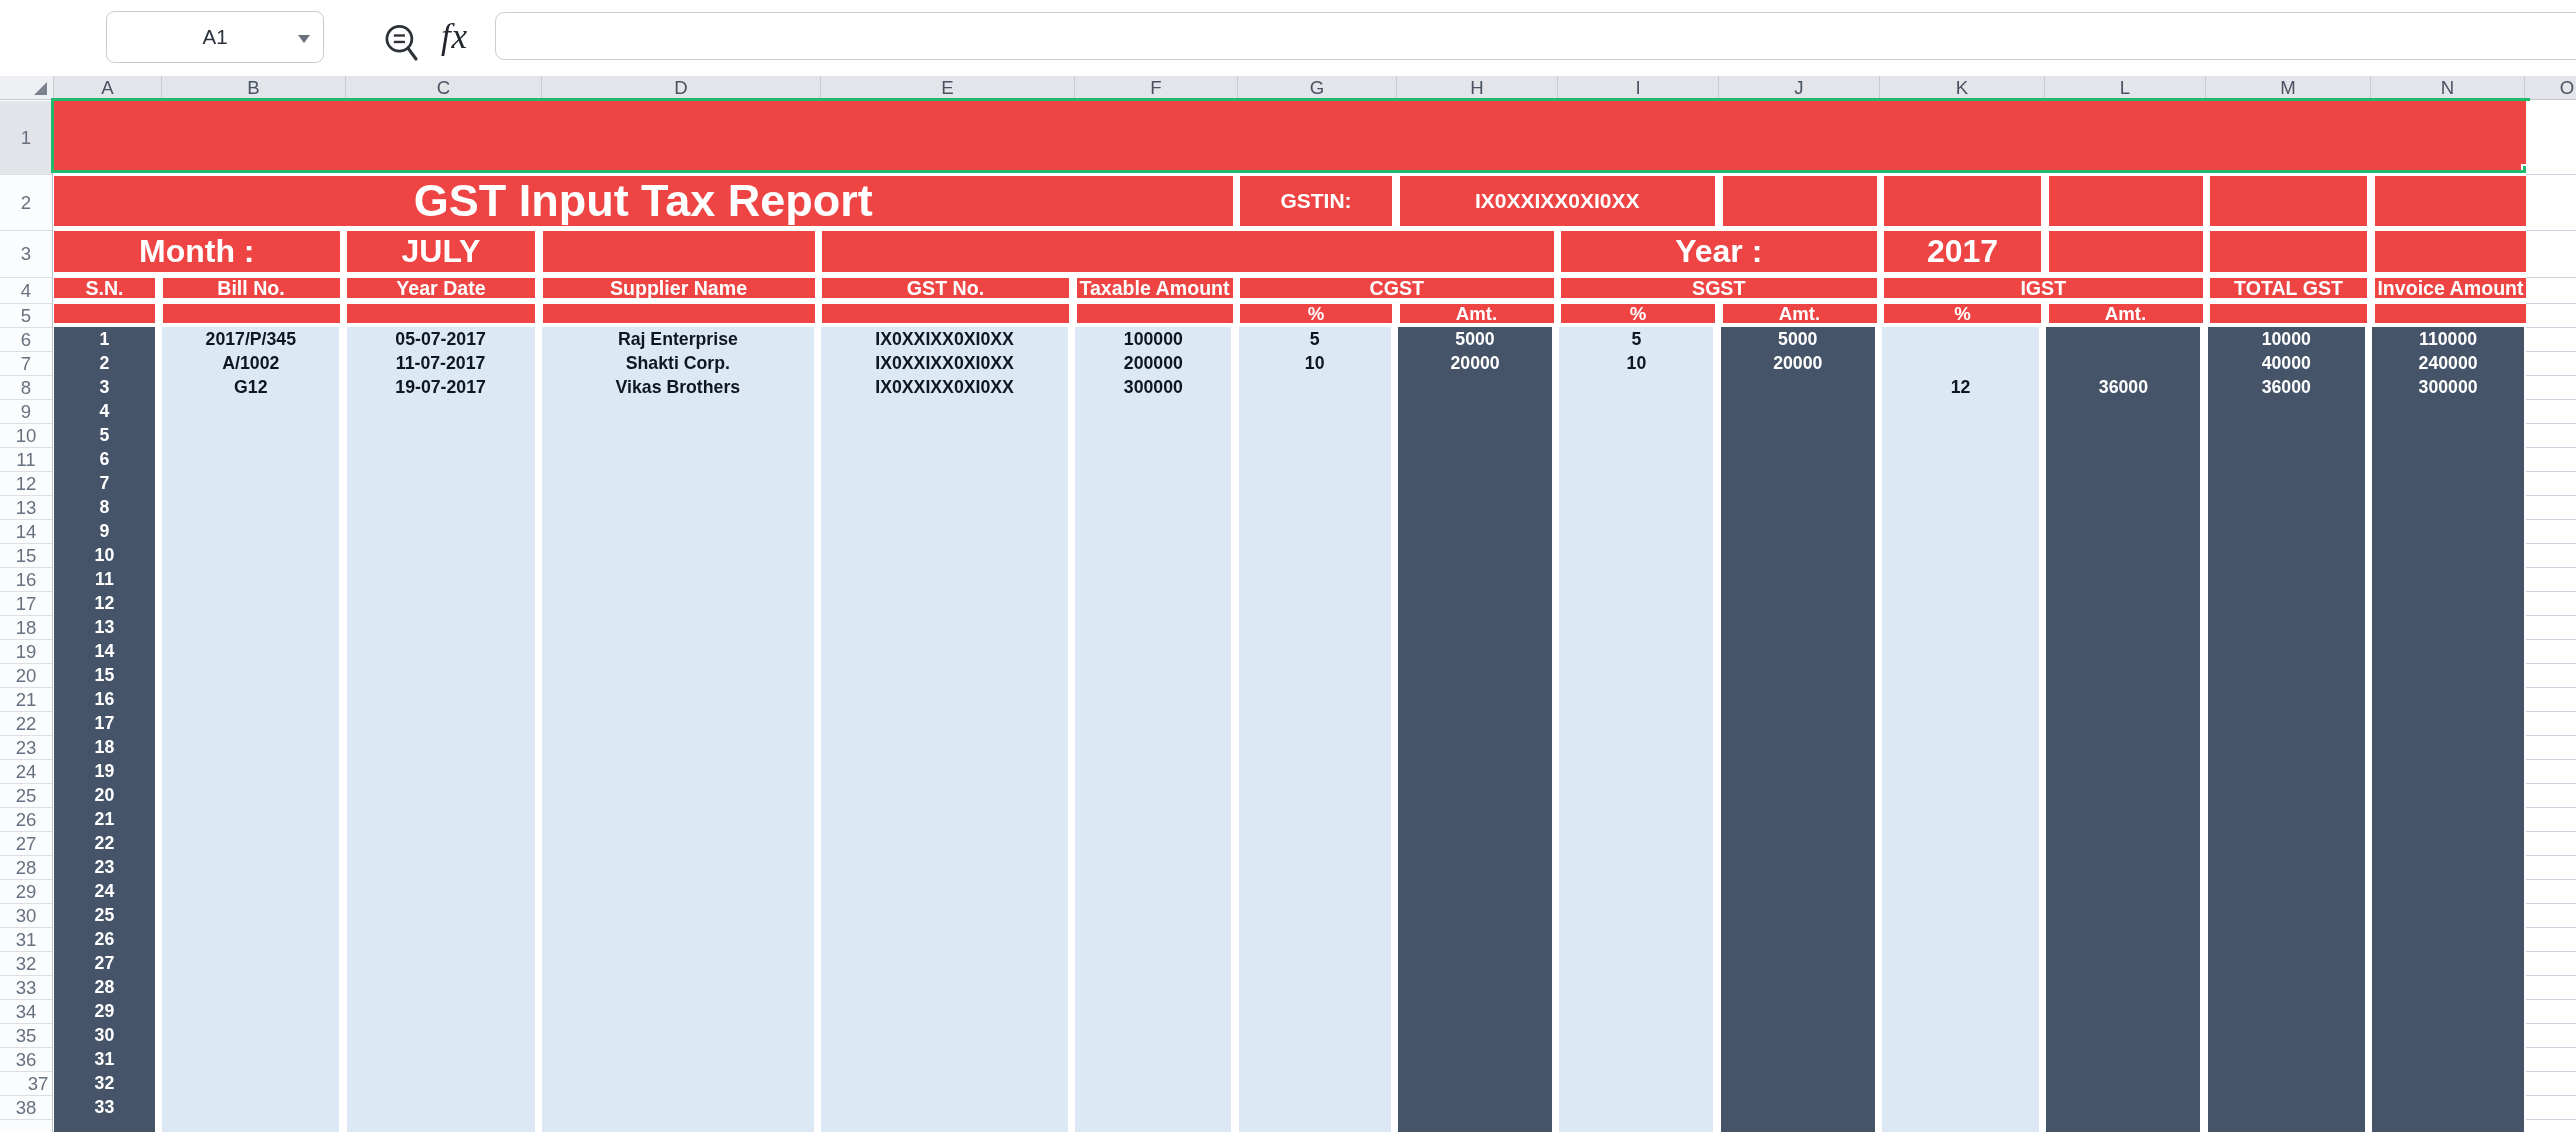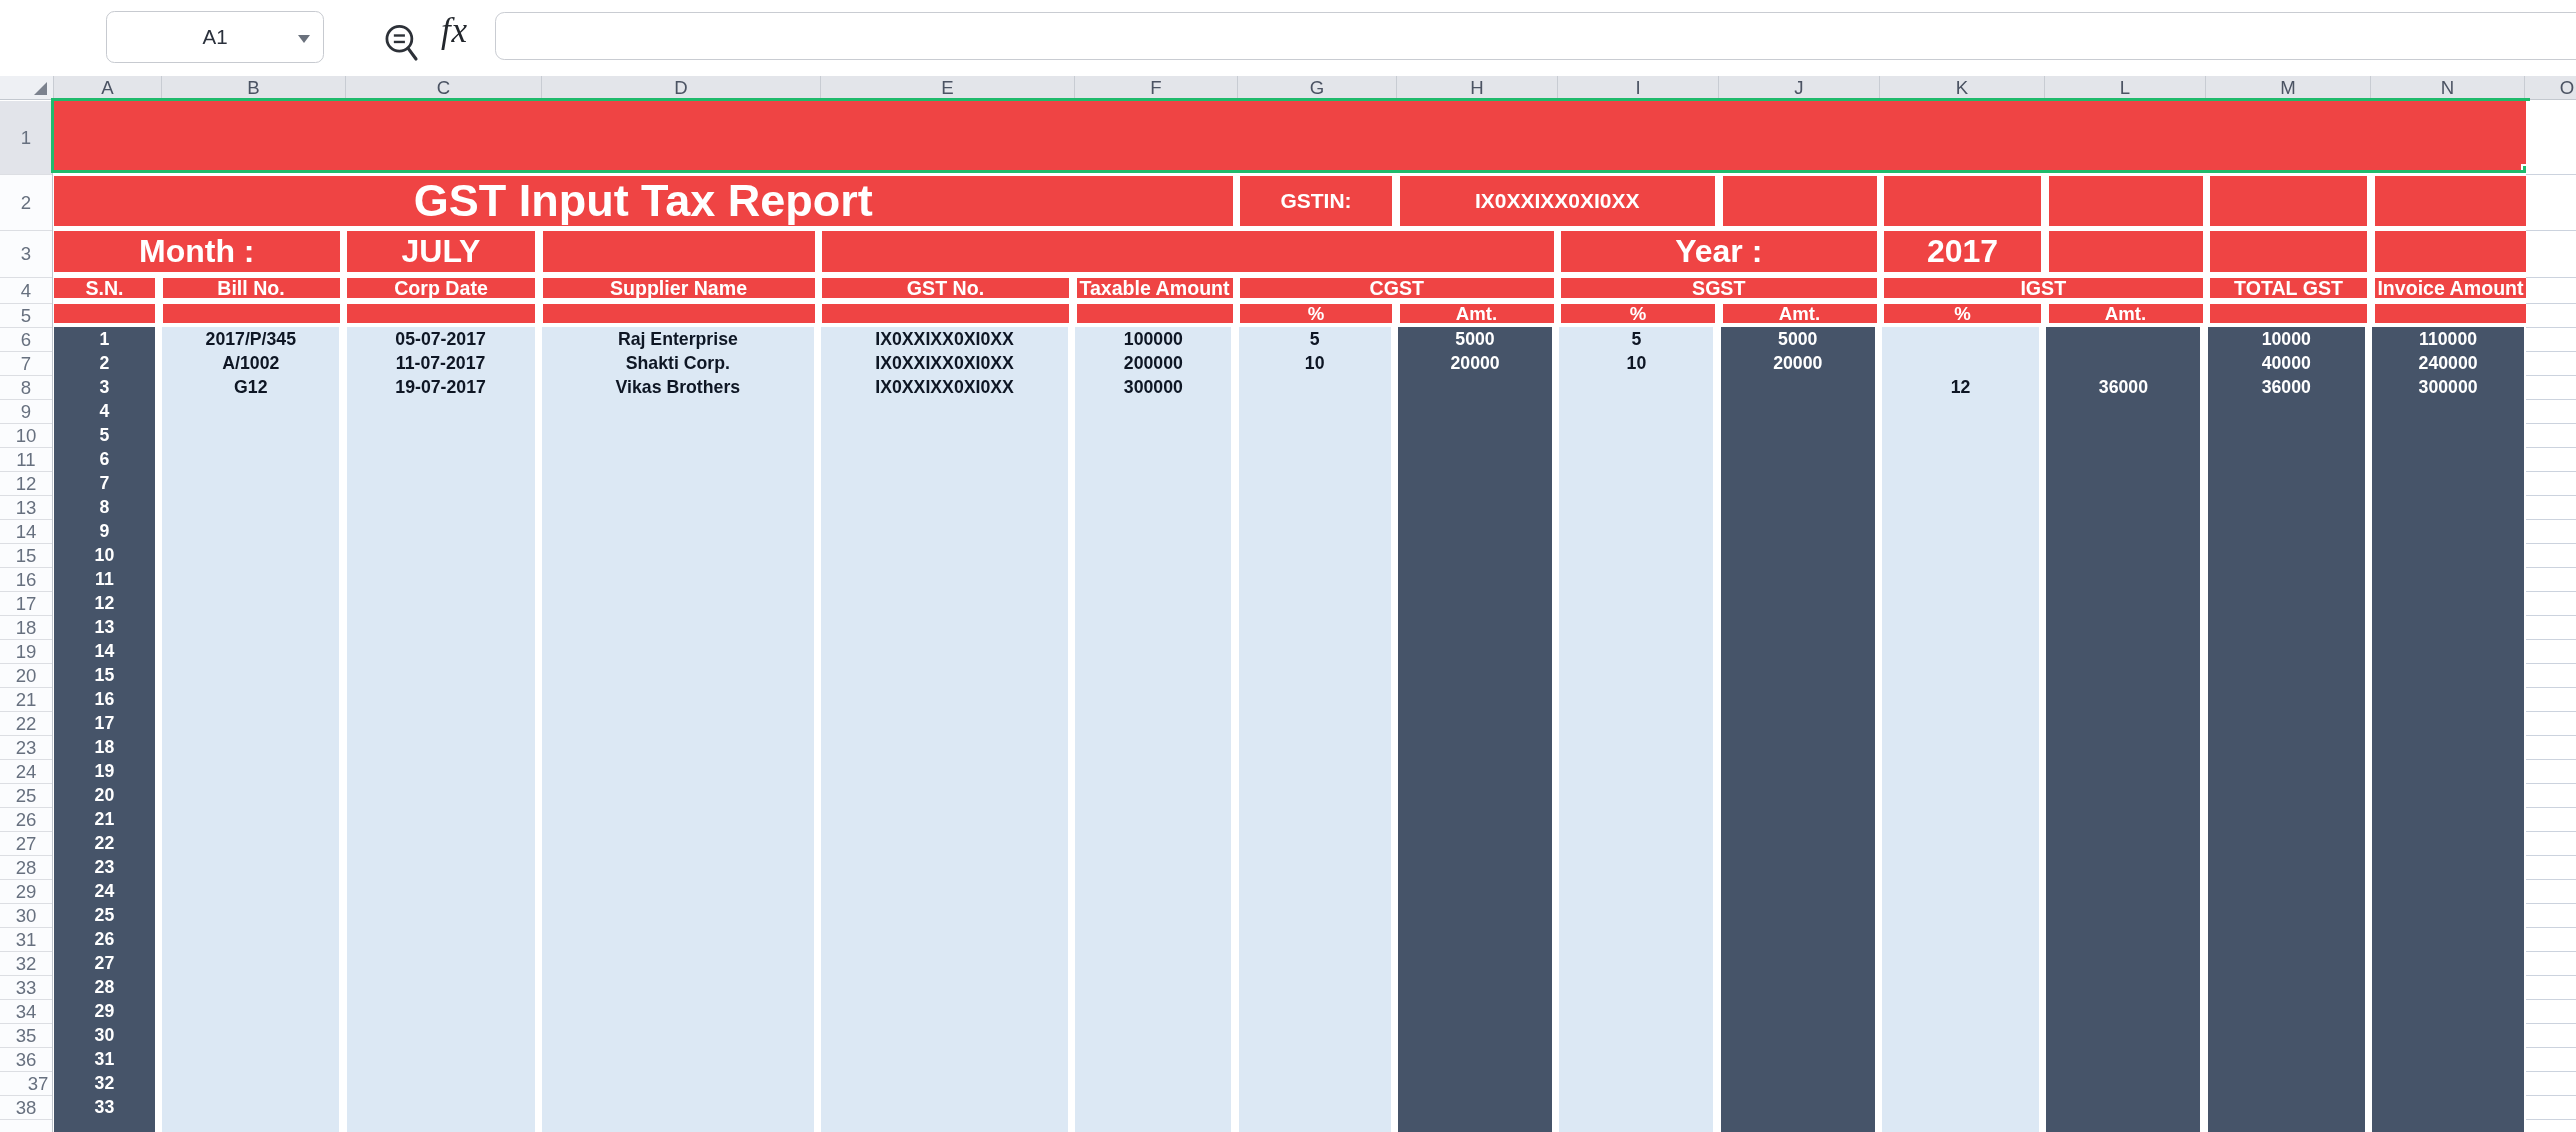--- a/index.html
+++ b/index.html
@@ -8,21 +8,21 @@
 
   
   #toolbar{position:absolute;left:0;top:0;width:2576px;height:76px;background:#fff;
            border-bottom:0.9px solid #d9dce1;}
   .name-box{position:absolute;left:93px;top:11.2px;width:216px;height:50px;background:#fff;
             border:1.9px solid #c7cad0;border-radius:8.4px;display:flex;align-items:center;justify-content:center;margin-left:13px;}
   .name-val{font-size:20.5px;color:#2b313c;}
   .caret{position:absolute;right:13px;top:22.4px;width:0;height:0;
          border-left:6.5px solid transparent;border-right:6.5px solid transparent;border-top:8.4px solid #6a717c;}
   .search-ic{position:absolute;left:380px;top:19.6px;}
-  .fx{position:absolute;left:441px;top:11px;font-family:"Liberation Serif",serif;font-style:italic;
+  .fx{position:absolute;left:441px;top:17px;font-family:"Liberation Serif",serif;font-style:italic;
       font-size:35px;color:#22262c;letter-spacing:0.9px;}
   .formula-input{position:absolute;left:495px;top:12px;width:2066px;height:46px;background:#fff;
                  border:1.9px solid #c9ccd2;border-radius:9.3px;font-size:20.5px;color:#1c212a;padding:0 13px;outline:none;}
 
   
   #colhead{position:absolute;left:0;top:76px;width:2576px;height:24px;background:#e3e5ea;
            border-bottom:0.9px solid #c3c8cf;display:flex;box-sizing:border-box;}
   .corner{width:54px;height:100%;background:#eef0f4;border-right:0.9px solid #c8ccd3;
           position:relative;box-sizing:border-box;}
   .tri{position:absolute;right:6.5px;top:5.6px;width:0;height:0;
@@ -172,21 +172,21 @@
     <div class="hc"></div>
     <div class="hc" style="grid-column:5/9"></div>
     <div class="hc f-period" style="grid-column:9/11">Year :</div>
     <div class="hc f-period" style="grid-column:11">2017</div>
     <div class="hc"></div>
     <div class="hc"></div>
     <div class="hc"></div>
 
     <div class="hc f-head">S.N.</div>
     <div class="hc f-head">Bill No.</div>
-    <div class="hc f-head">Corp Date</div>
+    <div class="hc f-head">Year Date</div>
     <div class="hc f-head">Supplier Name</div>
     <div class="hc f-head">GST No.</div>
     <div class="hc f-head">Taxable Amount</div>
     <div class="hc f-head" style="grid-column:7/9">CGST</div>
     <div class="hc f-head" style="grid-column:9/11">SGST</div>
     <div class="hc f-head" style="grid-column:11/13">IGST</div>
     <div class="hc f-head">TOTAL GST</div>
     <div class="hc f-head">Invoice Amount</div>
 
     <div class="hc"></div>

